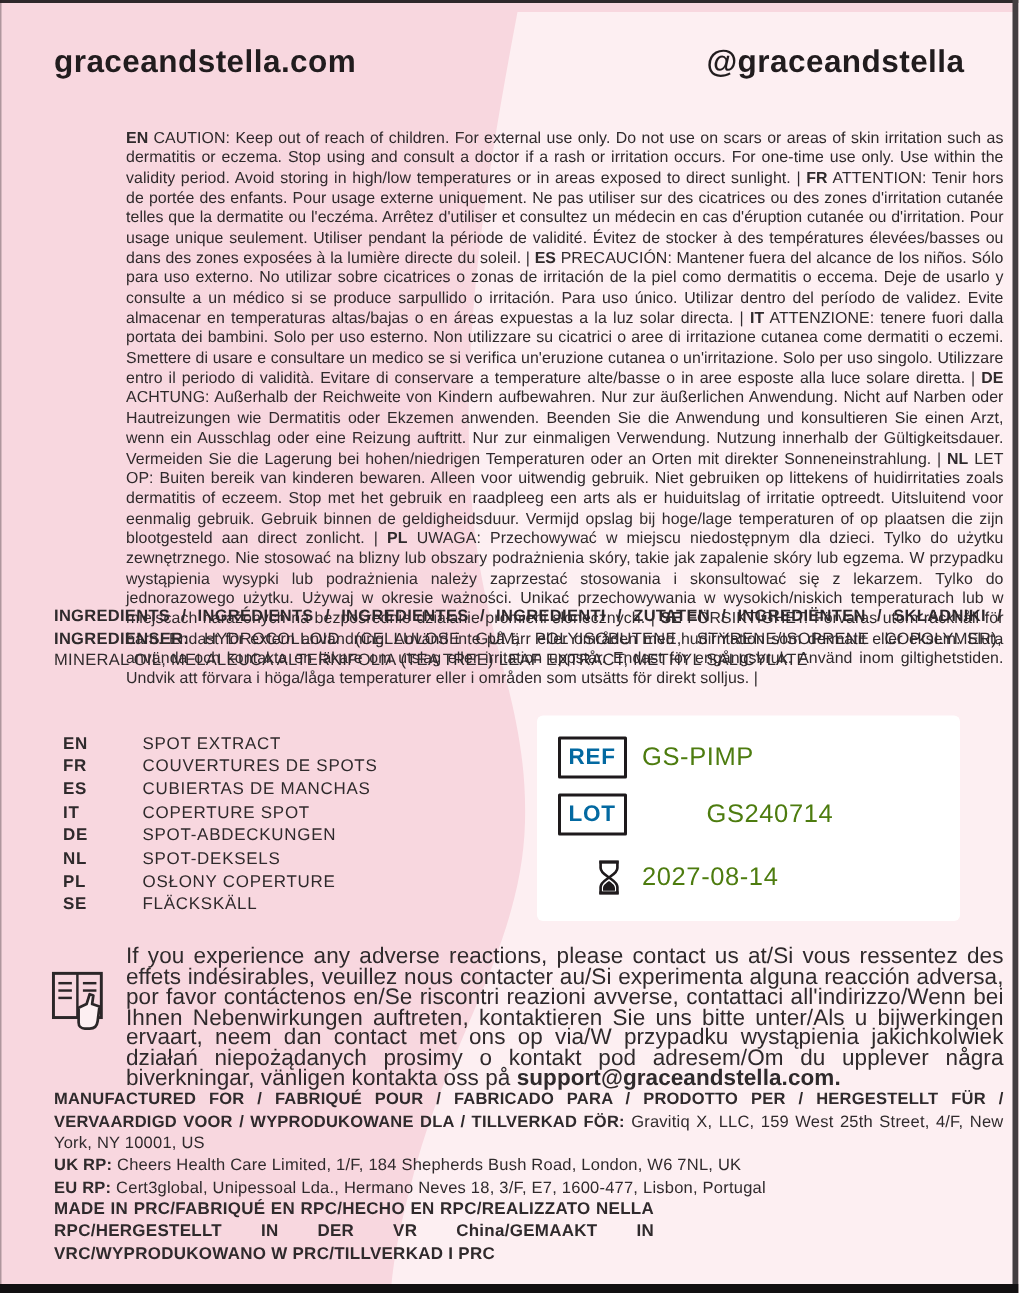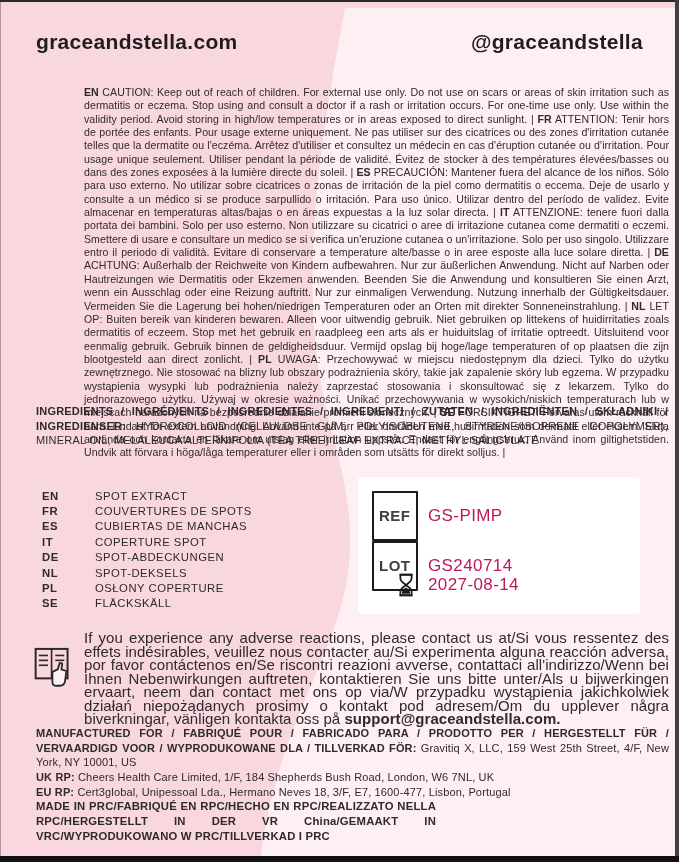--- a/index.html
+++ b/index.html
@@ -42,25 +42,25 @@
   .device-box{
     position:absolute;left:358px;top:477px;width:282px;height:137px;
     background:#ffffff;border-radius:4px;
   }
   .device-row{position:absolute;left:14px;display:flex;align-items:center;}
   .device-row .badge-col{width:46px;display:flex;justify-content:flex-start;flex:none;}
   .device-row.row-date .badge-col{justify-content:flex-end;padding-right:4px;box-sizing:border-box;}
   .badge{
     border:2px solid #1e1a1c;border-radius:1px;
     font-weight:700;font-size:15px;letter-spacing:.5px;
-    padding:14px 5px;line-height:18px;color:#404040;
+    padding:3px 5px;line-height:18px;color:#0369a1;
   }
-  .device-value{font-size:17px;letter-spacing:.4px;margin-left:10px;color:#be185d;}
+  .device-value{font-size:17px;letter-spacing:.4px;margin-left:10px;color:#4d7c0f;}
   .row-ref{top:14px;}
-  .row-lot{top:64px;}
+  .row-lot{top:52px;gap:43px;}
   .row-date{top:96px;}
 
   .adverse-icon{position:absolute;left:34px;top:646px;}
   .adverse{
     position:absolute;left:84px;top:631px;width:585px;
     font-size:15px;line-height:13.5px;text-align:justify;letter-spacing:.05px;
   }
   .adverse b{font-weight:700;}
 
   .manufactured{

